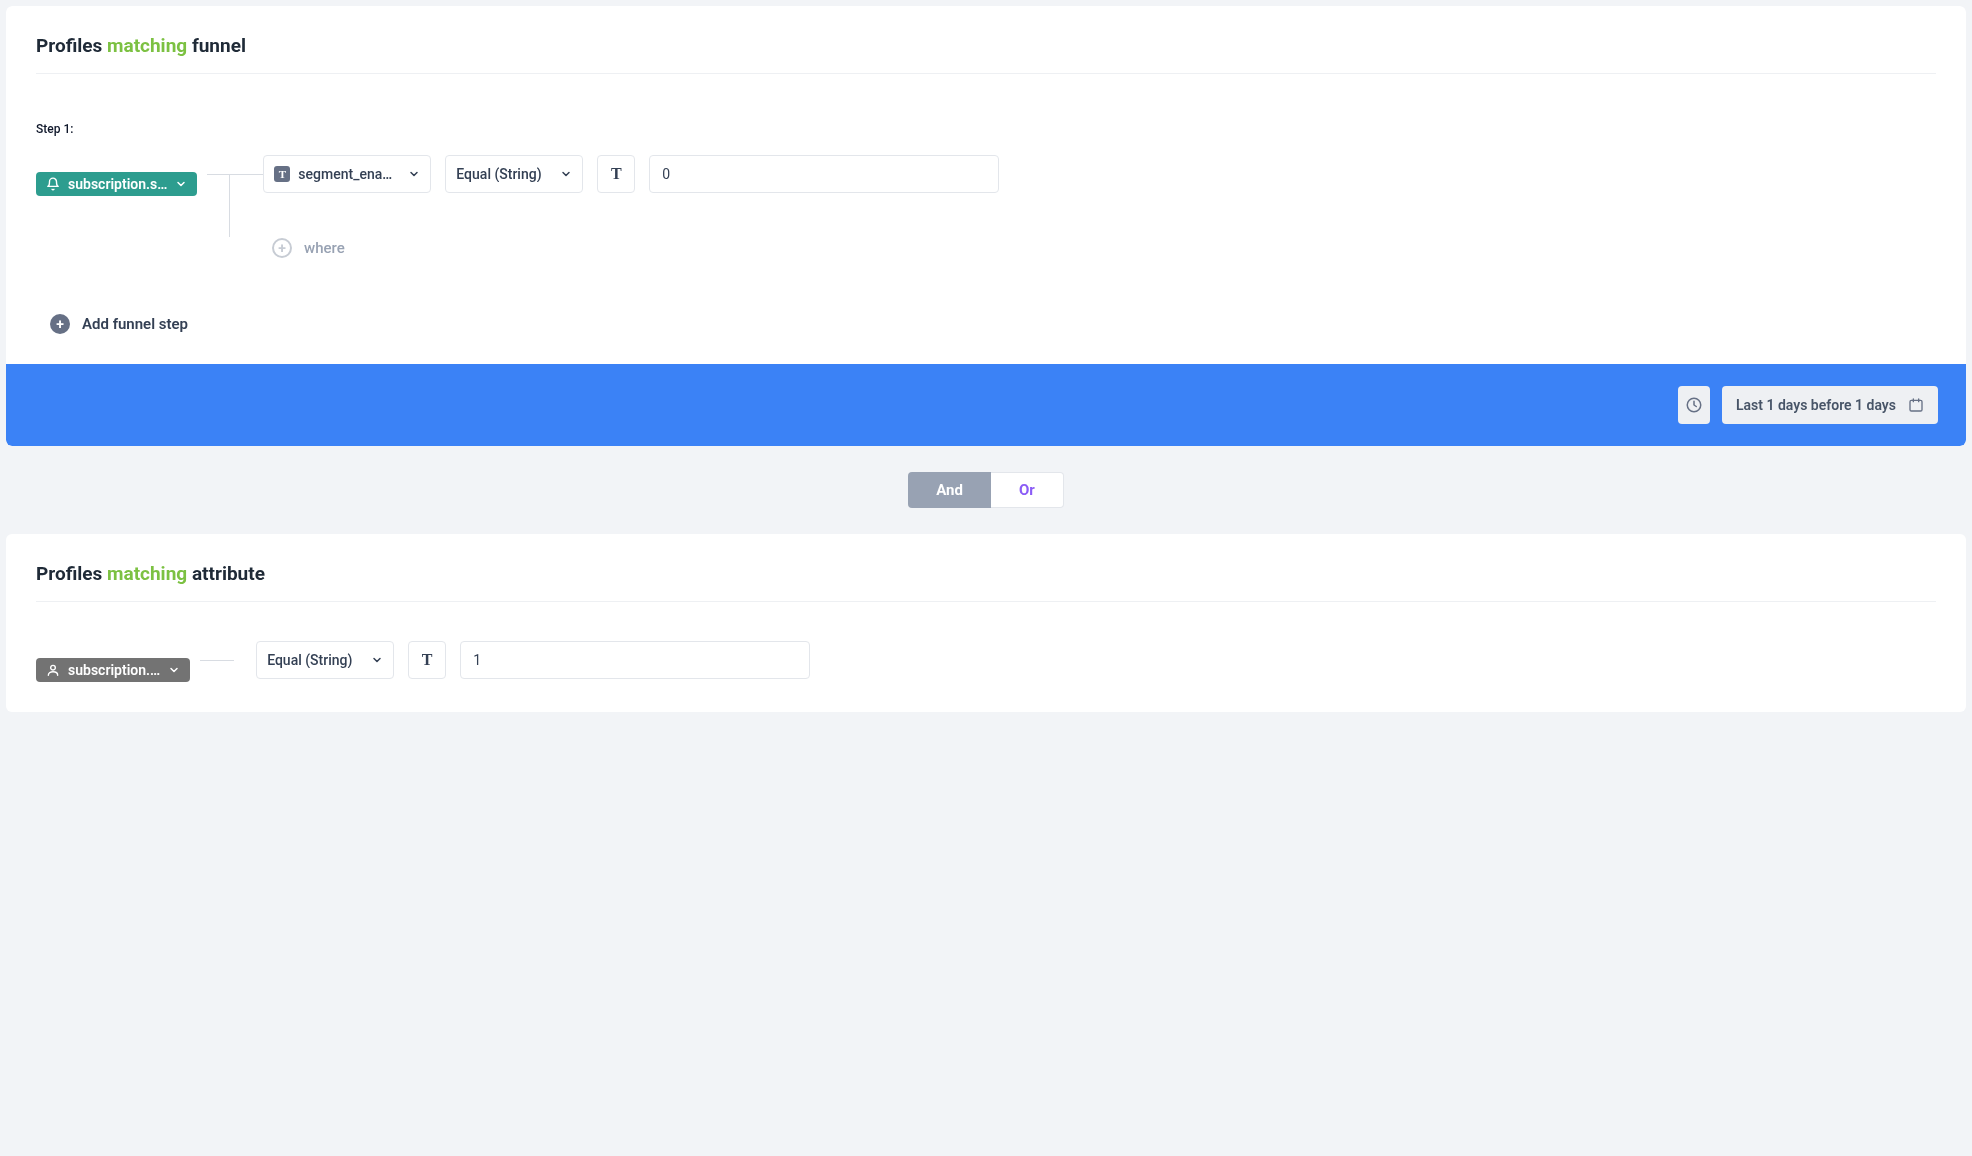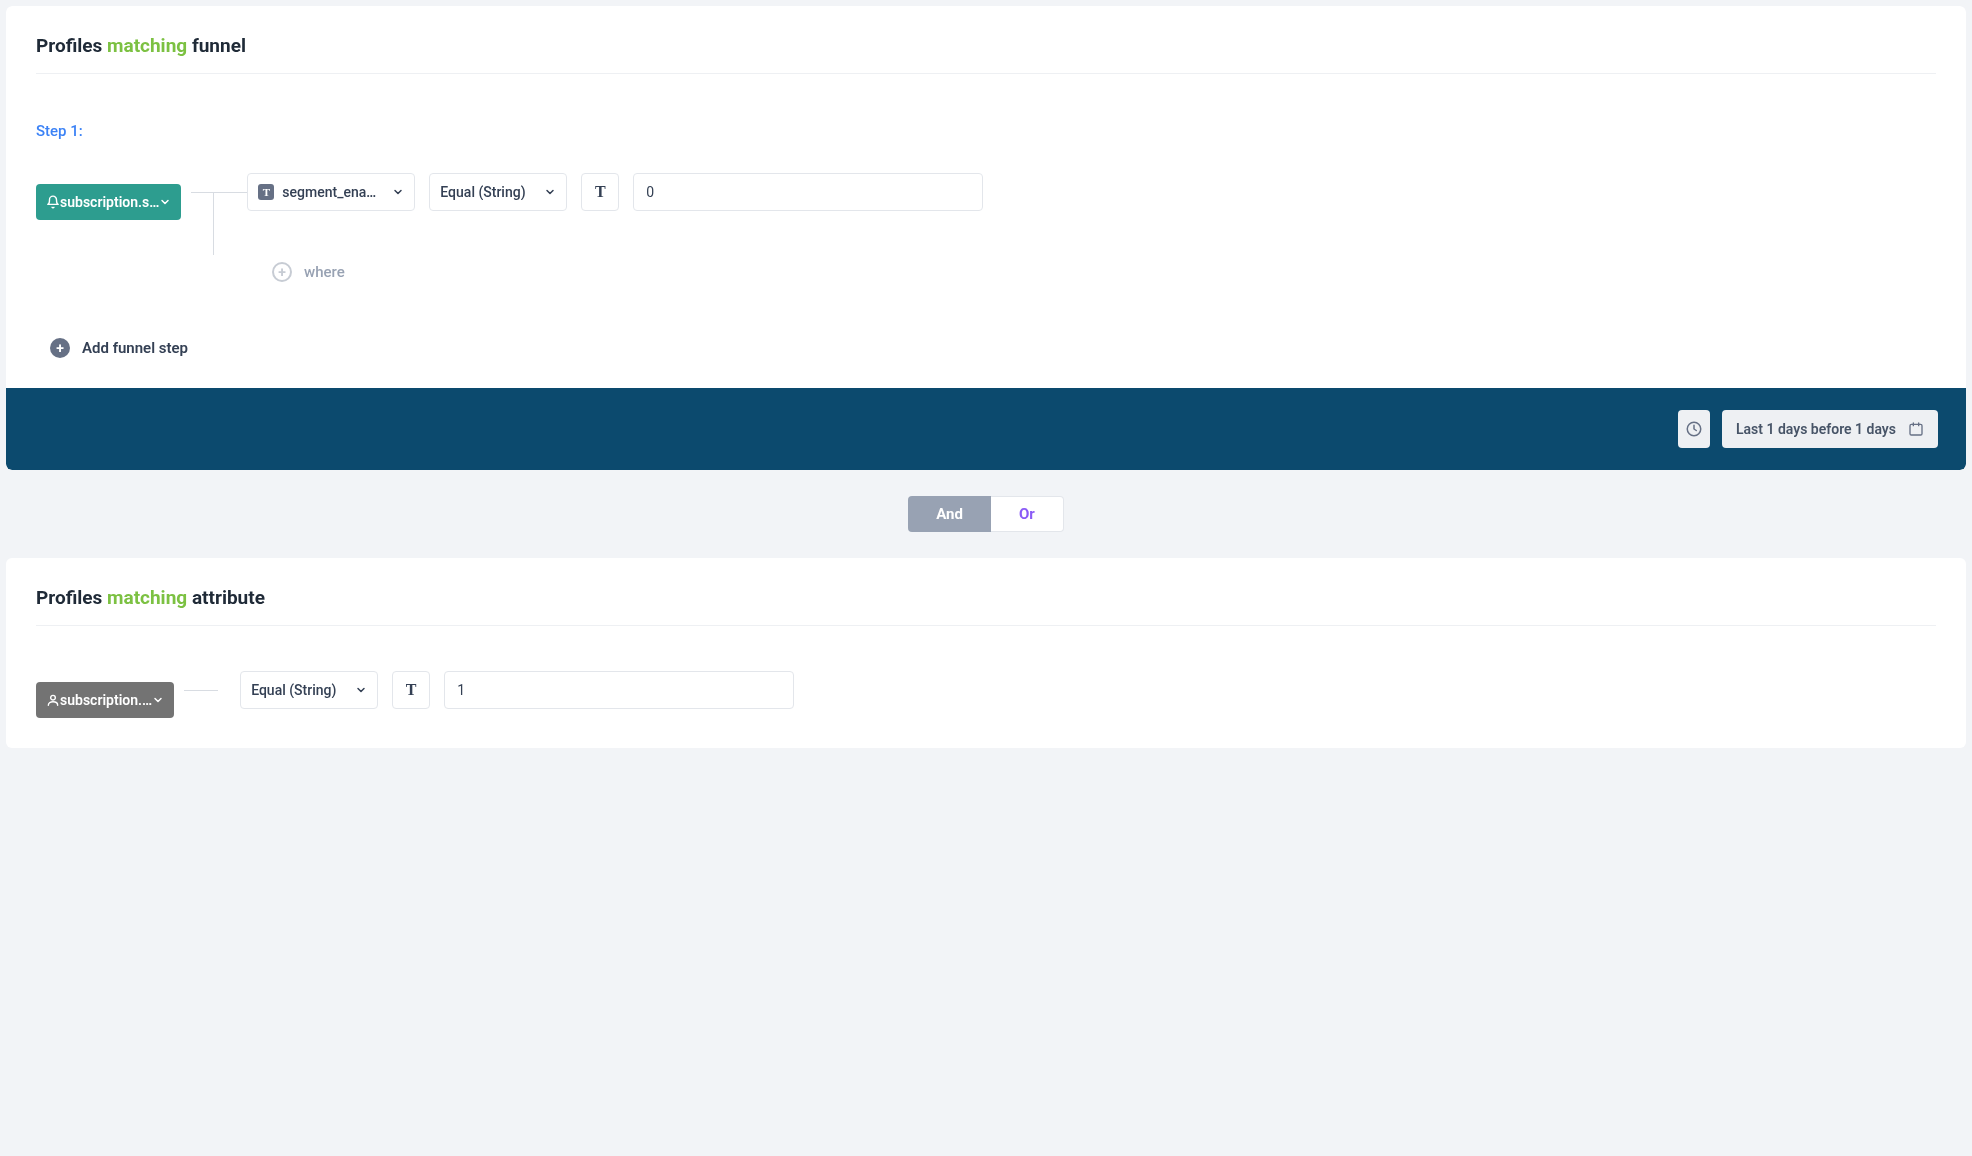--- a/index.html
+++ b/index.html
@@ -25,40 +25,40 @@
   .panel-title .matching {
     color: #7cc142;
     font-weight: 700;
   }
   .title-divider {
     border: none;
     border-top: 1px solid #eef0f3;
     margin: 0 0 48px 0;
   }
   .step-label {
-    color: #3b82f6;
-    font-size: 15px;
+    color: #0f172a;
+    font-size: 12px;
     font-weight: 500;
-    margin-bottom: 24px;
+    margin-bottom: 16px;
   }
   .filter-row {
     display: flex;
     align-items: center;
     gap: 0;
   }
   .chip {
     display: inline-flex;
     align-items: center;
     border-radius: 4px;
-    height: 36px;
+    height: 24px;
     padding: 0 10px;
     font-size: 14px;
     font-weight: 600;
     color: #fff;
-    gap: 0;
+    gap: 8px;
     cursor: pointer;
     white-space: nowrap;
     max-width: 170px;
     margin-top: 20px;
   }
   .chip-teal { background: #2d9d8f; }
   .chip-green { background: #737373; }
   .chip .chip-label {
     flex: 1;
     overflow: hidden;
@@ -193,21 +193,21 @@
     font-size: 14px;
     font-weight: 700;
     line-height: 1;
   }
   .add-step-label {
     color: #344054;
     font-size: 15px;
     font-weight: 600;
   }
   .footer-bar {
-    background: #0c4a6e;
+    background: #3b82f6;
     border-radius: 0 0 6px 6px;
     padding: 22px 28px;
     display: flex;
     justify-content: flex-end;
     align-items: center;
     gap: 12px;
     margin-top: -6px;
   }
   .icon-btn {
     width: 32px;

